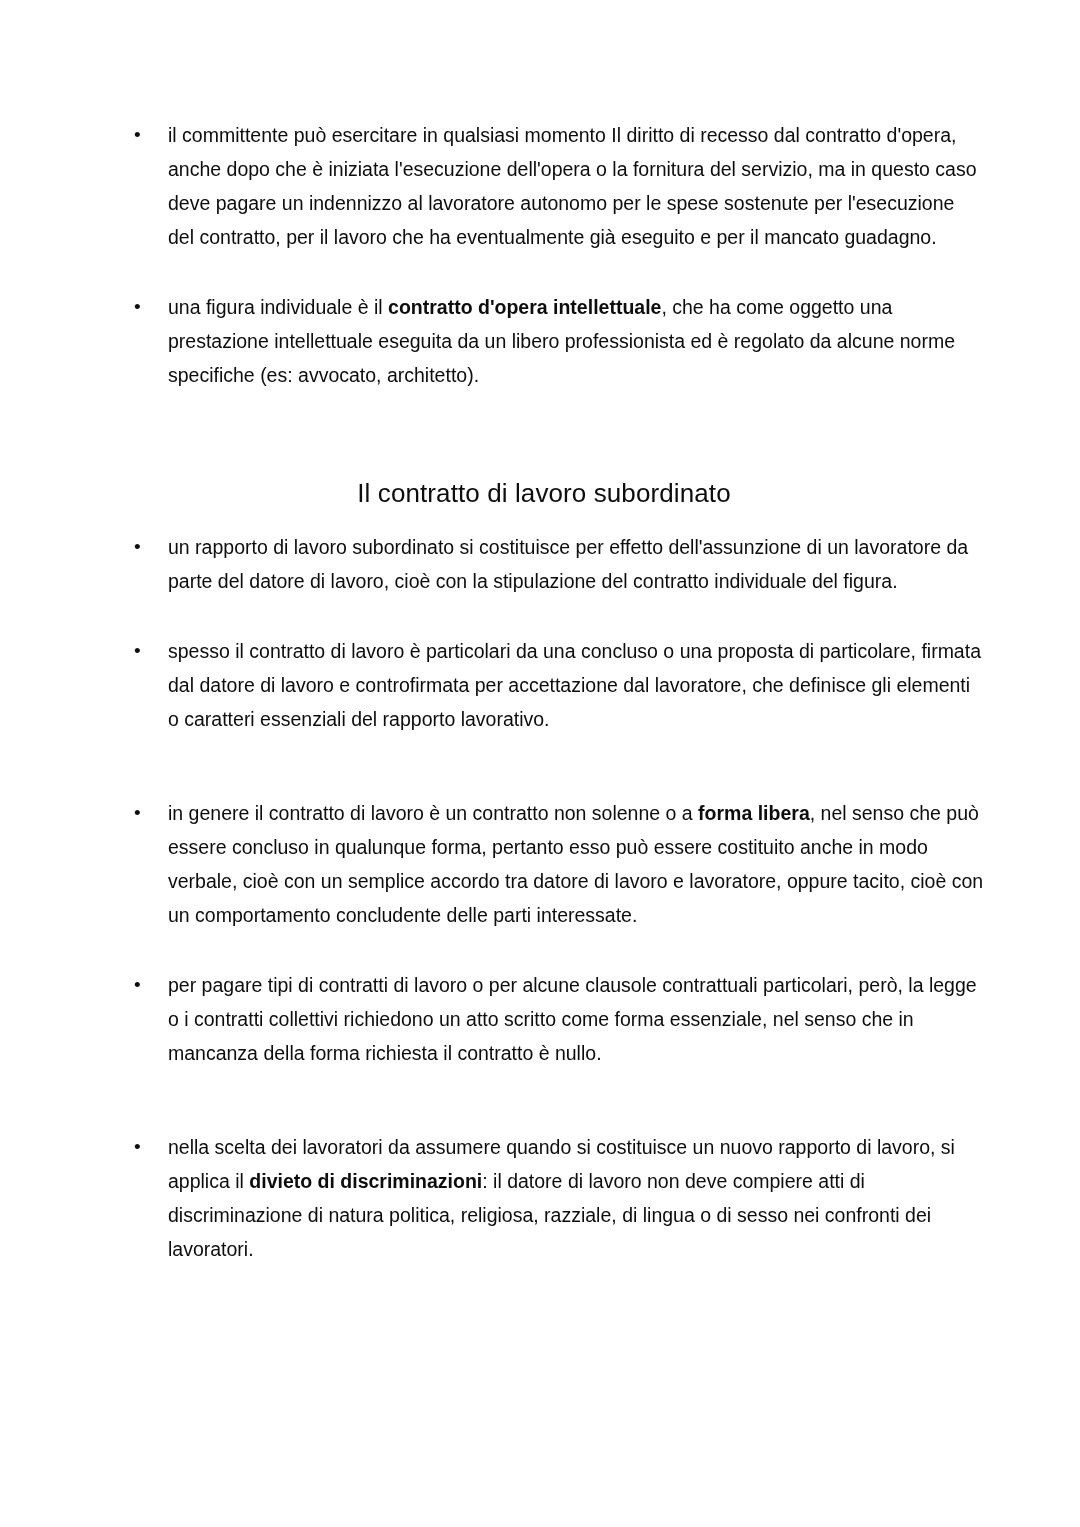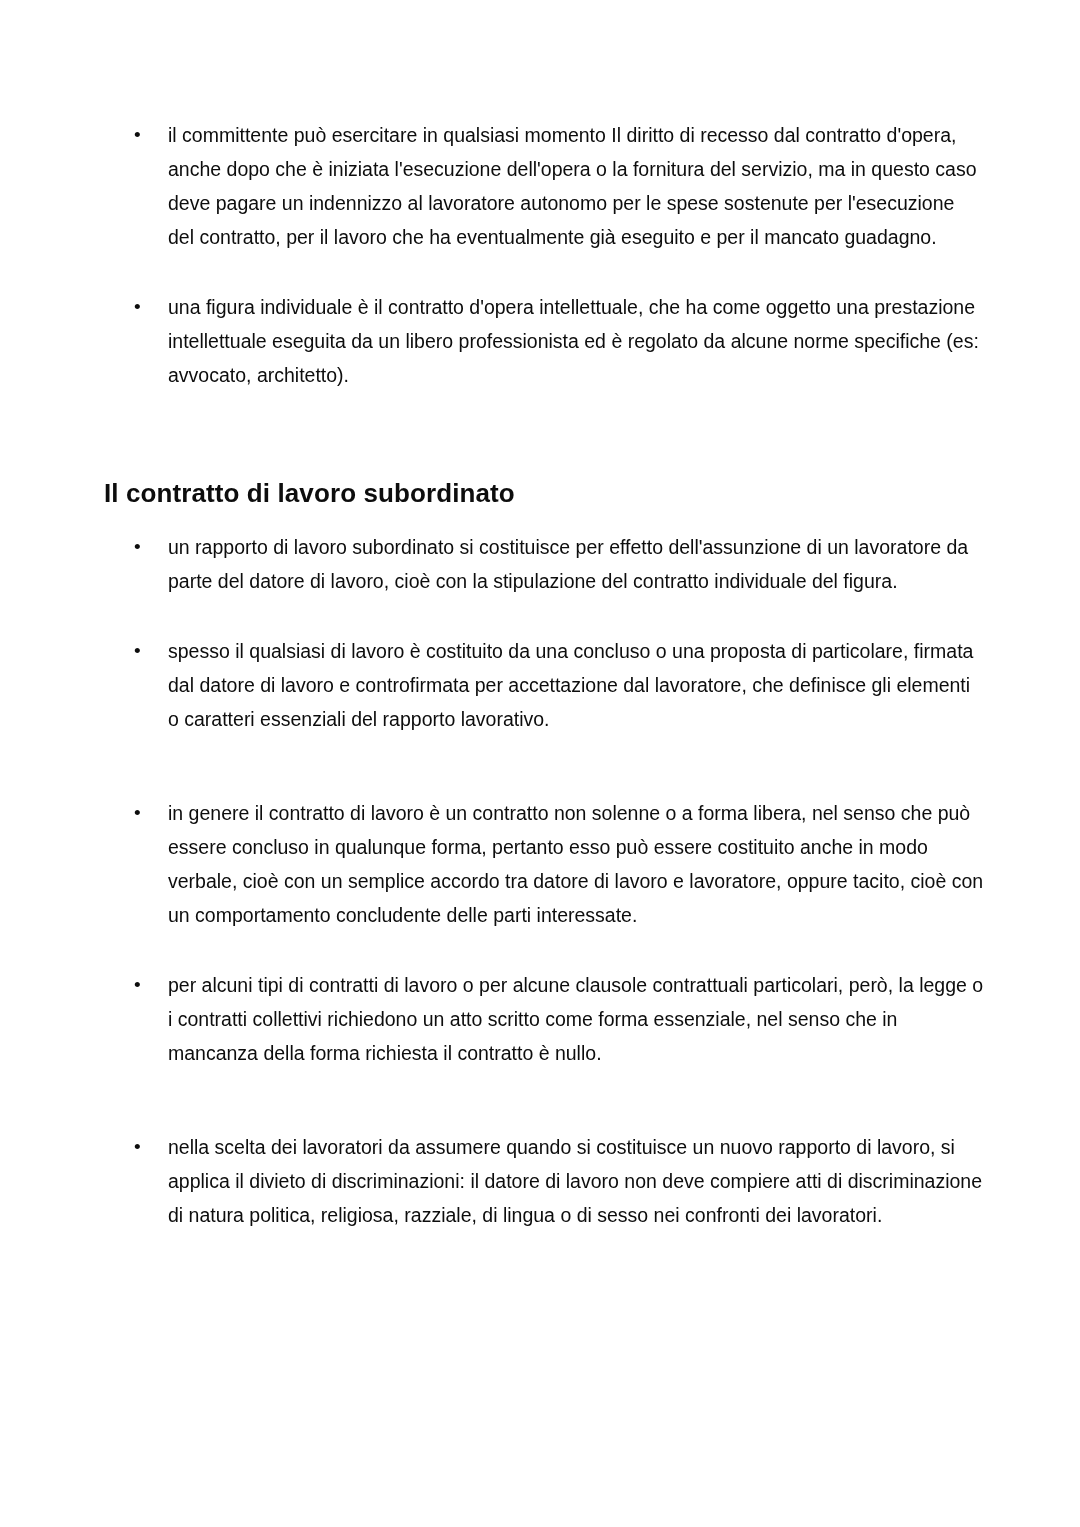--- a/index.html
+++ b/index.html
@@ -27,26 +27,27 @@
   .content {
     position: absolute;
     left: 104px;
     top: 118px;
     width: 880px;
   }
 
   
   .section-heading {
     font-size: 26px;
-    font-weight: 700;
+    font-weight: 400;
     line-height: 1.22;
     color: #0d0d0d;
     margin: 0;
     padding: 0;
     letter-spacing: 0.1px;
+    text-align: center;
   }
 
   
   ul.bullets {
     list-style: none;
     margin: 0;
     padding: 0;
   }
   ul.bullets > li {
     position: relative;
@@ -68,21 +69,21 @@
     text-align: left;
     color: #0d0d0d;
     user-select: none;
   }
   ul.bullets > li .li-text {
     display: block;
   }
 
   
   .it { }
-  .bd { font-weight: 400; }
+  .bd { font-weight: 700; }
   .gap-md  { height: 36px; }
   .gap-lg  { height: 60px; }
   .gap-heading-top { height: 86px; }
   .gap-heading-bottom { height: 20px; }
 </style>
 </head>
 <body>
 
 <div class="page">
   <div class="content">
@@ -117,39 +118,39 @@
         <span class="bullet-dot">•</span>
         <span class="li-text"><span>un rapporto di lavoro subordinato si costituisce per effetto dell'assunzione di un lavoratore da parte del datore di lavoro, cioè con la stipulazione del </span><span class="it">contratto individuale del figura</span><span>.</span></span>
       </li>
 
       <li class="spacer-li" style="list-style:none;">
         <div class="gap-md"></div>
       </li>
 
       <li>
         <span class="bullet-dot">•</span>
-        <span class="li-text"><span>spesso il qualsiasi di lavoro è costituito da una </span><span class="it">concluso</span><span> o una </span><span class="it">proposta di particolare</span><span>, firmata dal datore di lavoro e controfirmata per accettazione dal lavoratore, che definisce gli elementi o caratteri essenziali del rapporto lavorativo.</span></span>
+        <span class="li-text"><span>spesso il contratto di lavoro è particolari da una </span><span class="it">concluso</span><span> o una </span><span class="it">proposta di particolare</span><span>, firmata dal datore di lavoro e controfirmata per accettazione dal lavoratore, che definisce gli elementi o caratteri essenziali del rapporto lavorativo.</span></span>
       </li>
 
       <li class="spacer-li" style="list-style:none;">
         <div class="gap-lg"></div>
       </li>
 
       <li>
         <span class="bullet-dot">•</span>
         <span class="li-text"><span>in genere il contratto di lavoro è un contratto non solenne o a </span><span class="bd">forma libera</span><span>, nel senso che può essere concluso in qualunque forma, pertanto esso può essere costituito anche in modo verbale, cioè con un semplice accordo tra datore di lavoro e lavoratore, oppure tacito, cioè con un comportamento concludente delle parti interessate.</span></span>
       </li>
 
       <li class="spacer-li" style="list-style:none;">
         <div class="gap-md"></div>
       </li>
 
       <li>
         <span class="bullet-dot">•</span>
-        <span class="li-text"><span>per alcuni tipi di contratti di lavoro o per alcune clausole contrattuali particolari, però, la legge o i contratti collettivi richiedono un </span><span class="it">atto scritto come forma essenziale</span><span>, nel senso che in mancanza della forma richiesta il contratto è nullo.</span></span>
+        <span class="li-text"><span>per pagare tipi di contratti di lavoro o per alcune clausole contrattuali particolari, però, la legge o i contratti collettivi richiedono un </span><span class="it">atto scritto come forma essenziale</span><span>, nel senso che in mancanza della forma richiesta il contratto è nullo.</span></span>
       </li>
 
       <li class="spacer-li" style="list-style:none;">
         <div class="gap-lg"></div>
       </li>
 
       <li>
         <span class="bullet-dot">•</span>
         <span class="li-text"><span>nella scelta dei lavoratori da assumere quando si costituisce un nuovo rapporto di lavoro, si applica il </span><span class="bd">divieto di discriminazioni</span><span>: il datore di lavoro </span><span class="it">non</span><span> deve compiere atti di discriminazione di natura politica, religiosa, razziale, di lingua o di sesso nei confronti dei lavoratori.</span></span>
       </li>

